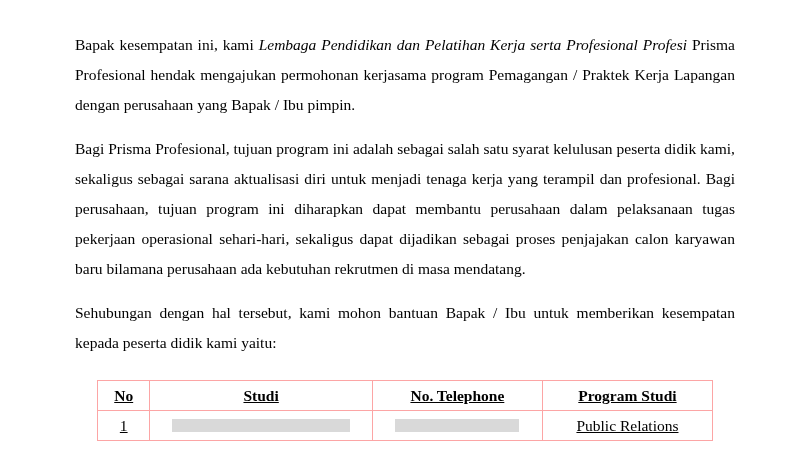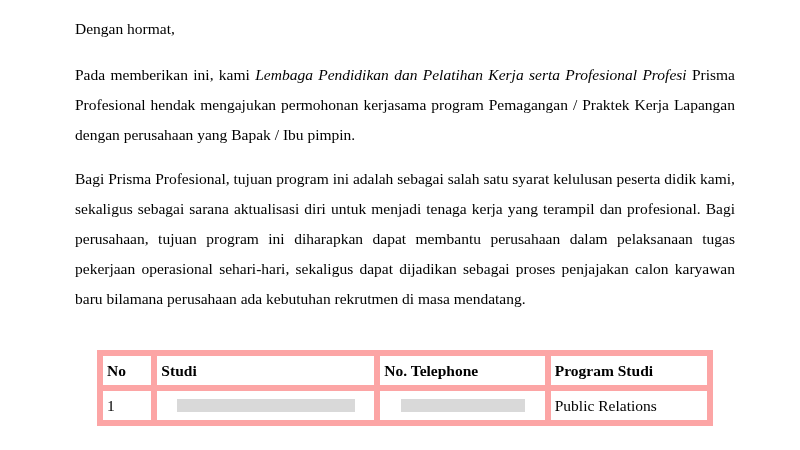--- a/index.html
+++ b/index.html
@@ -43,23 +43,24 @@
 
   table.students {
     border-collapse: collapse;
     margin-top: 22px;
     margin-left: 22px;
     width: 616px;
     font-size: 15.5px;
   }
   table.students th,
   table.students td {
-    border: 6px solid #fca5a5;
-    text-align: left;
+    border: 1px solid #fca5a5;
+    text-align: center;
     vertical-align: middle;
+    text-decoration: underline;
   }
   table.students th {
     font-weight: bold;
     height: 29px;
     padding: 0 4px;
   }
   table.students td {
     height: 29px;
     padding: 0 4px;
   }
@@ -86,34 +87,34 @@
   }
 </style>
 </head>
 <body>
 
 <div class="page">
   <div class="content">
 
     <div class="top-sliver"></div>
 
-    <p class="para">Dengan hormat,</p>
 
     <div class="spacer-sm"></div>
 
     <p class="para">
-      <span>Pada memberikan ini, kami </span><em class="italic">Lembaga Pendidikan dan Pelatihan Kerja serta Profesional Profesi </em><strong class="bold">Prisma Profesional</strong><span> hendak mengajukan permohonan kerjasama program Pemagangan / Praktek Kerja Lapangan dengan perusahaan yang Bapak / Ibu pimpin.</span>
+      <span>Bapak kesempatan ini, kami </span><em class="italic">Lembaga Pendidikan dan Pelatihan Kerja serta Profesional Profesi </em><strong class="bold">Prisma Profesional</strong><span> hendak mengajukan permohonan kerjasama program Pemagangan / Praktek Kerja Lapangan dengan perusahaan yang Bapak / Ibu pimpin.</span>
     </p>
 
     <div class="spacer-md"></div>
 
     <p class="para">Bagi Prisma Profesional, tujuan program ini adalah sebagai salah satu syarat kelulusan peserta didik kami, sekaligus sebagai sarana aktualisasi diri untuk menjadi tenaga kerja yang terampil dan profesional. Bagi perusahaan, tujuan program ini diharapkan dapat membantu perusahaan dalam pelaksanaan tugas pekerjaan operasional sehari-hari, sekaligus dapat dijadikan sebagai proses penjajakan calon karyawan baru bilamana perusahaan ada kebutuhan rekrutmen di masa mendatang.</p>
 
     <div class="spacer-md"></div>
 
+    <p class="para">Sehubungan dengan hal tersebut, kami mohon bantuan Bapak / Ibu untuk memberikan kesempatan kepada peserta didik kami yaitu:</p>
 
     <table class="students">
       <thead>
         <tr>
           <th class="col-no">No</th>
           <th class="col-nama">Studi</th>
           <th class="col-telp">No. Telephone</th>
           <th class="col-prodi">Program Studi</th>
         </tr>
       </thead>

